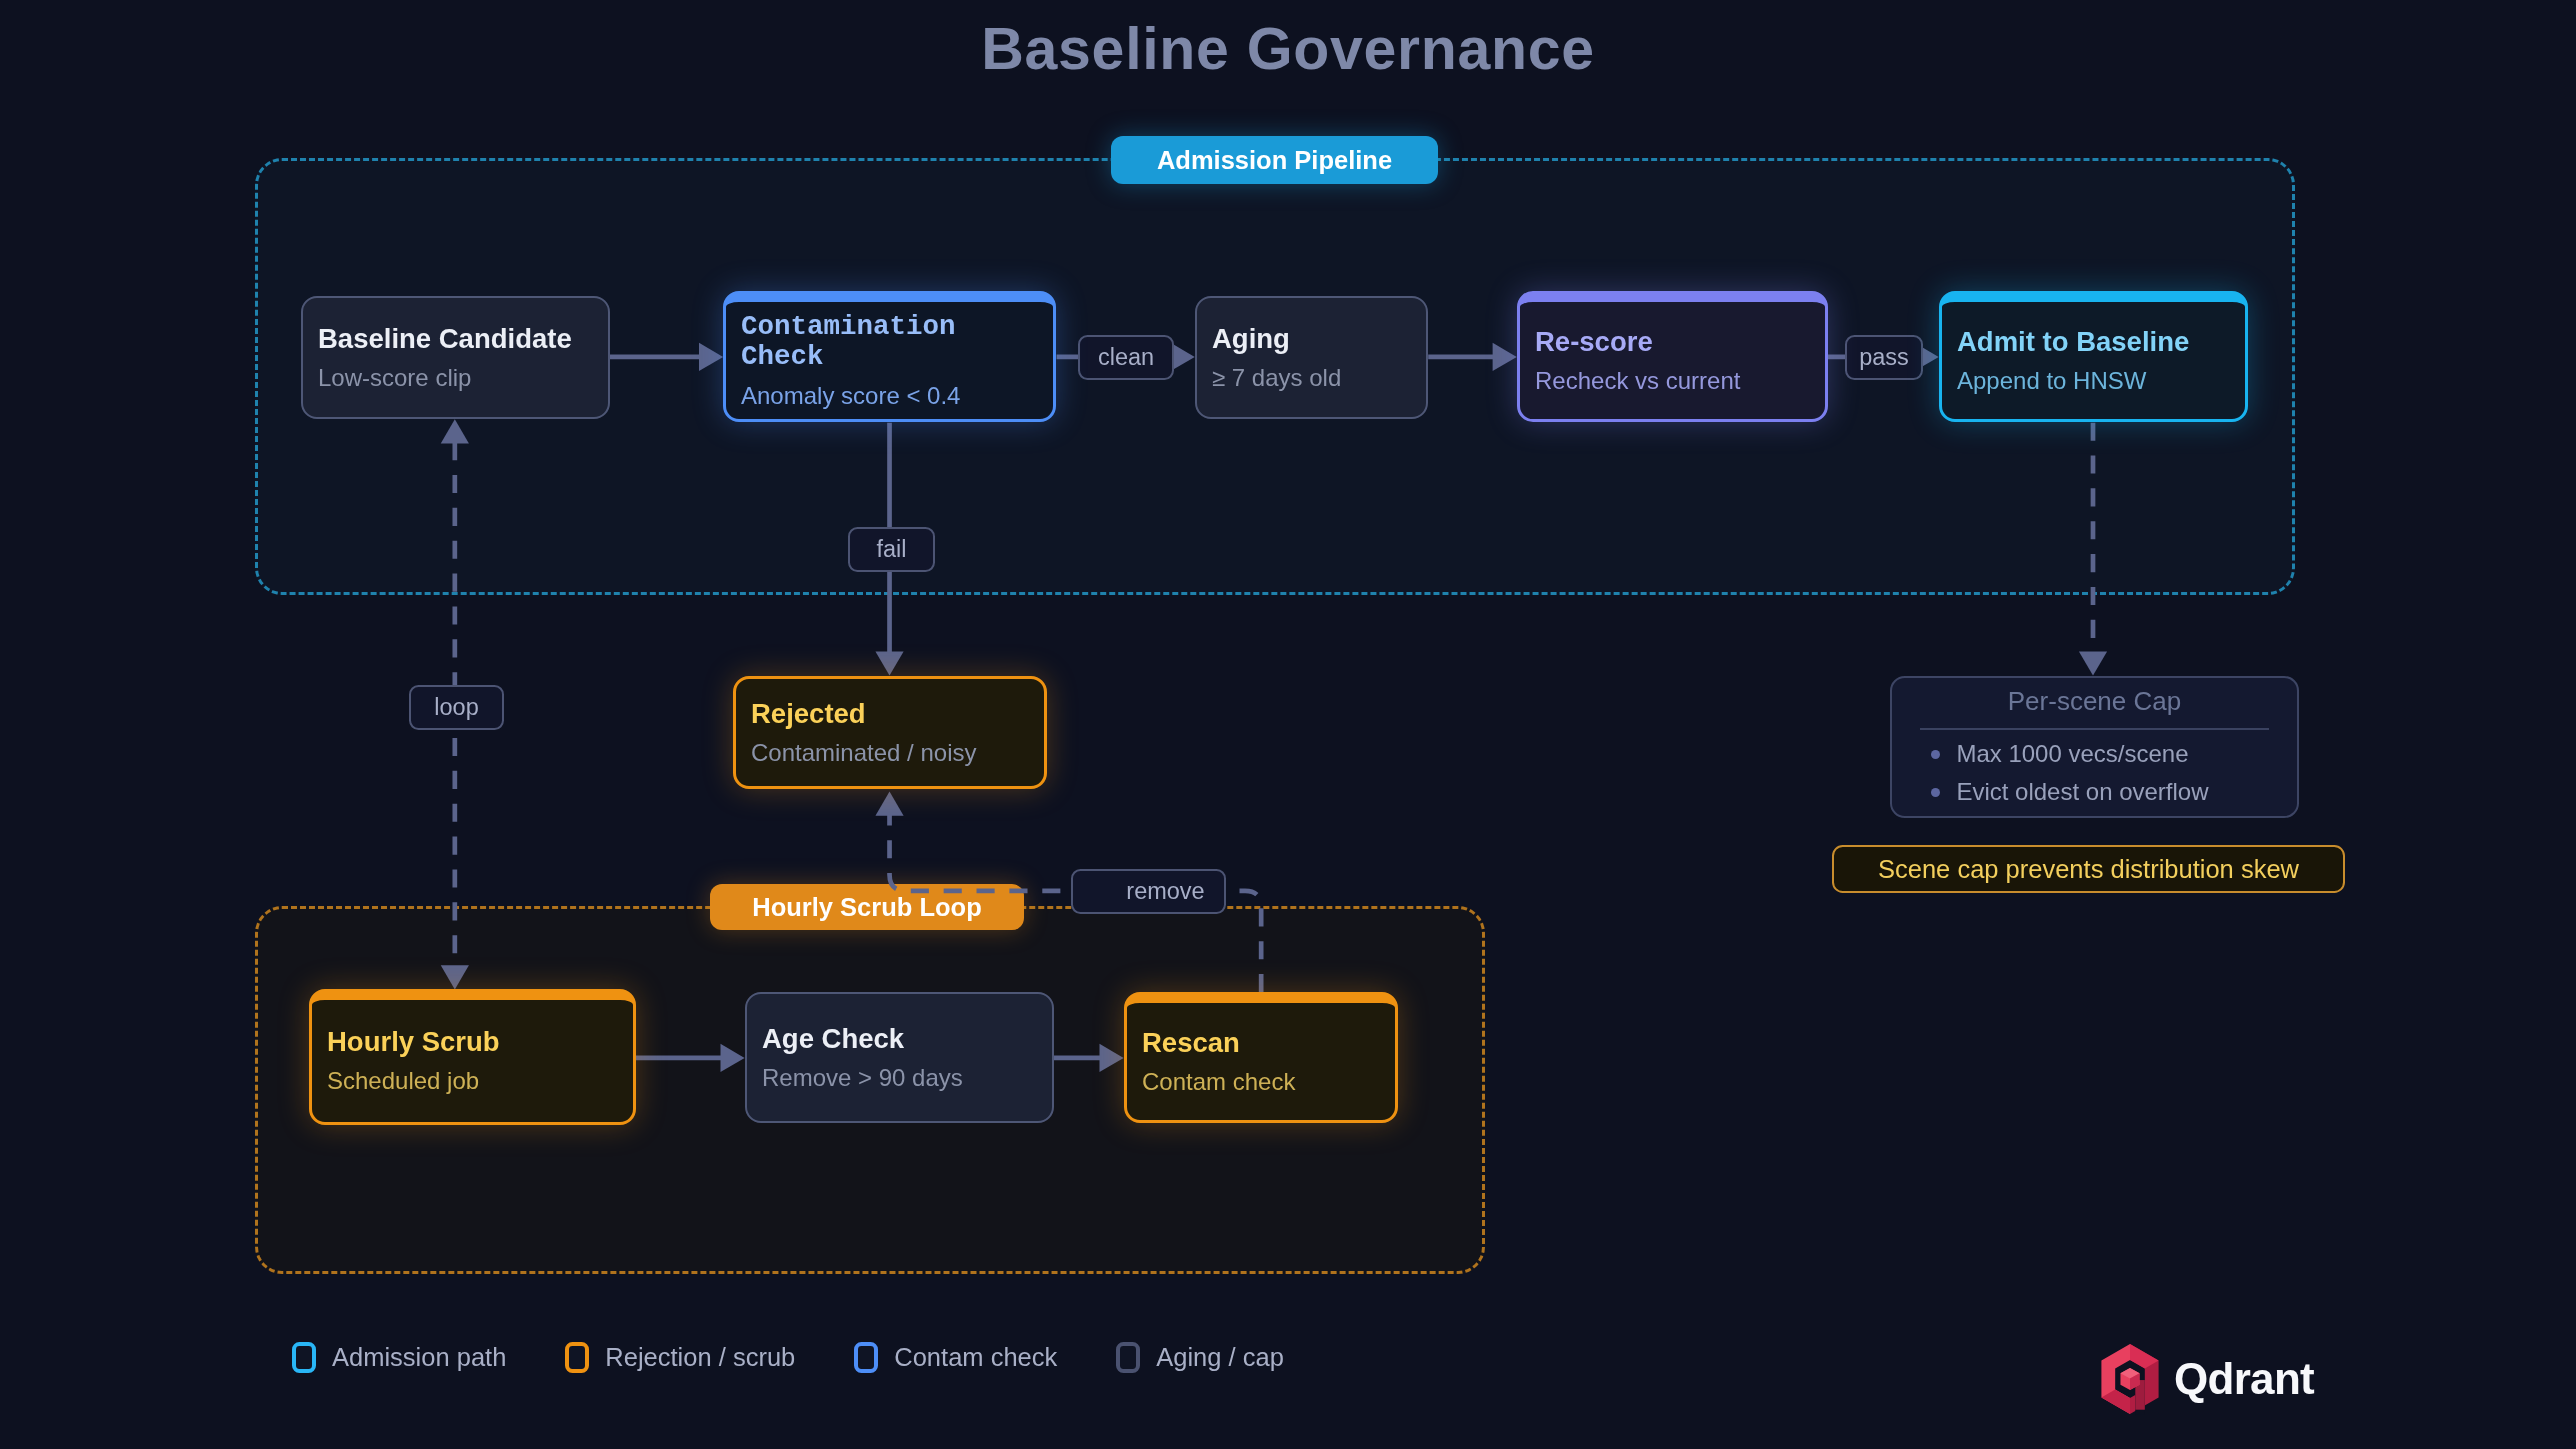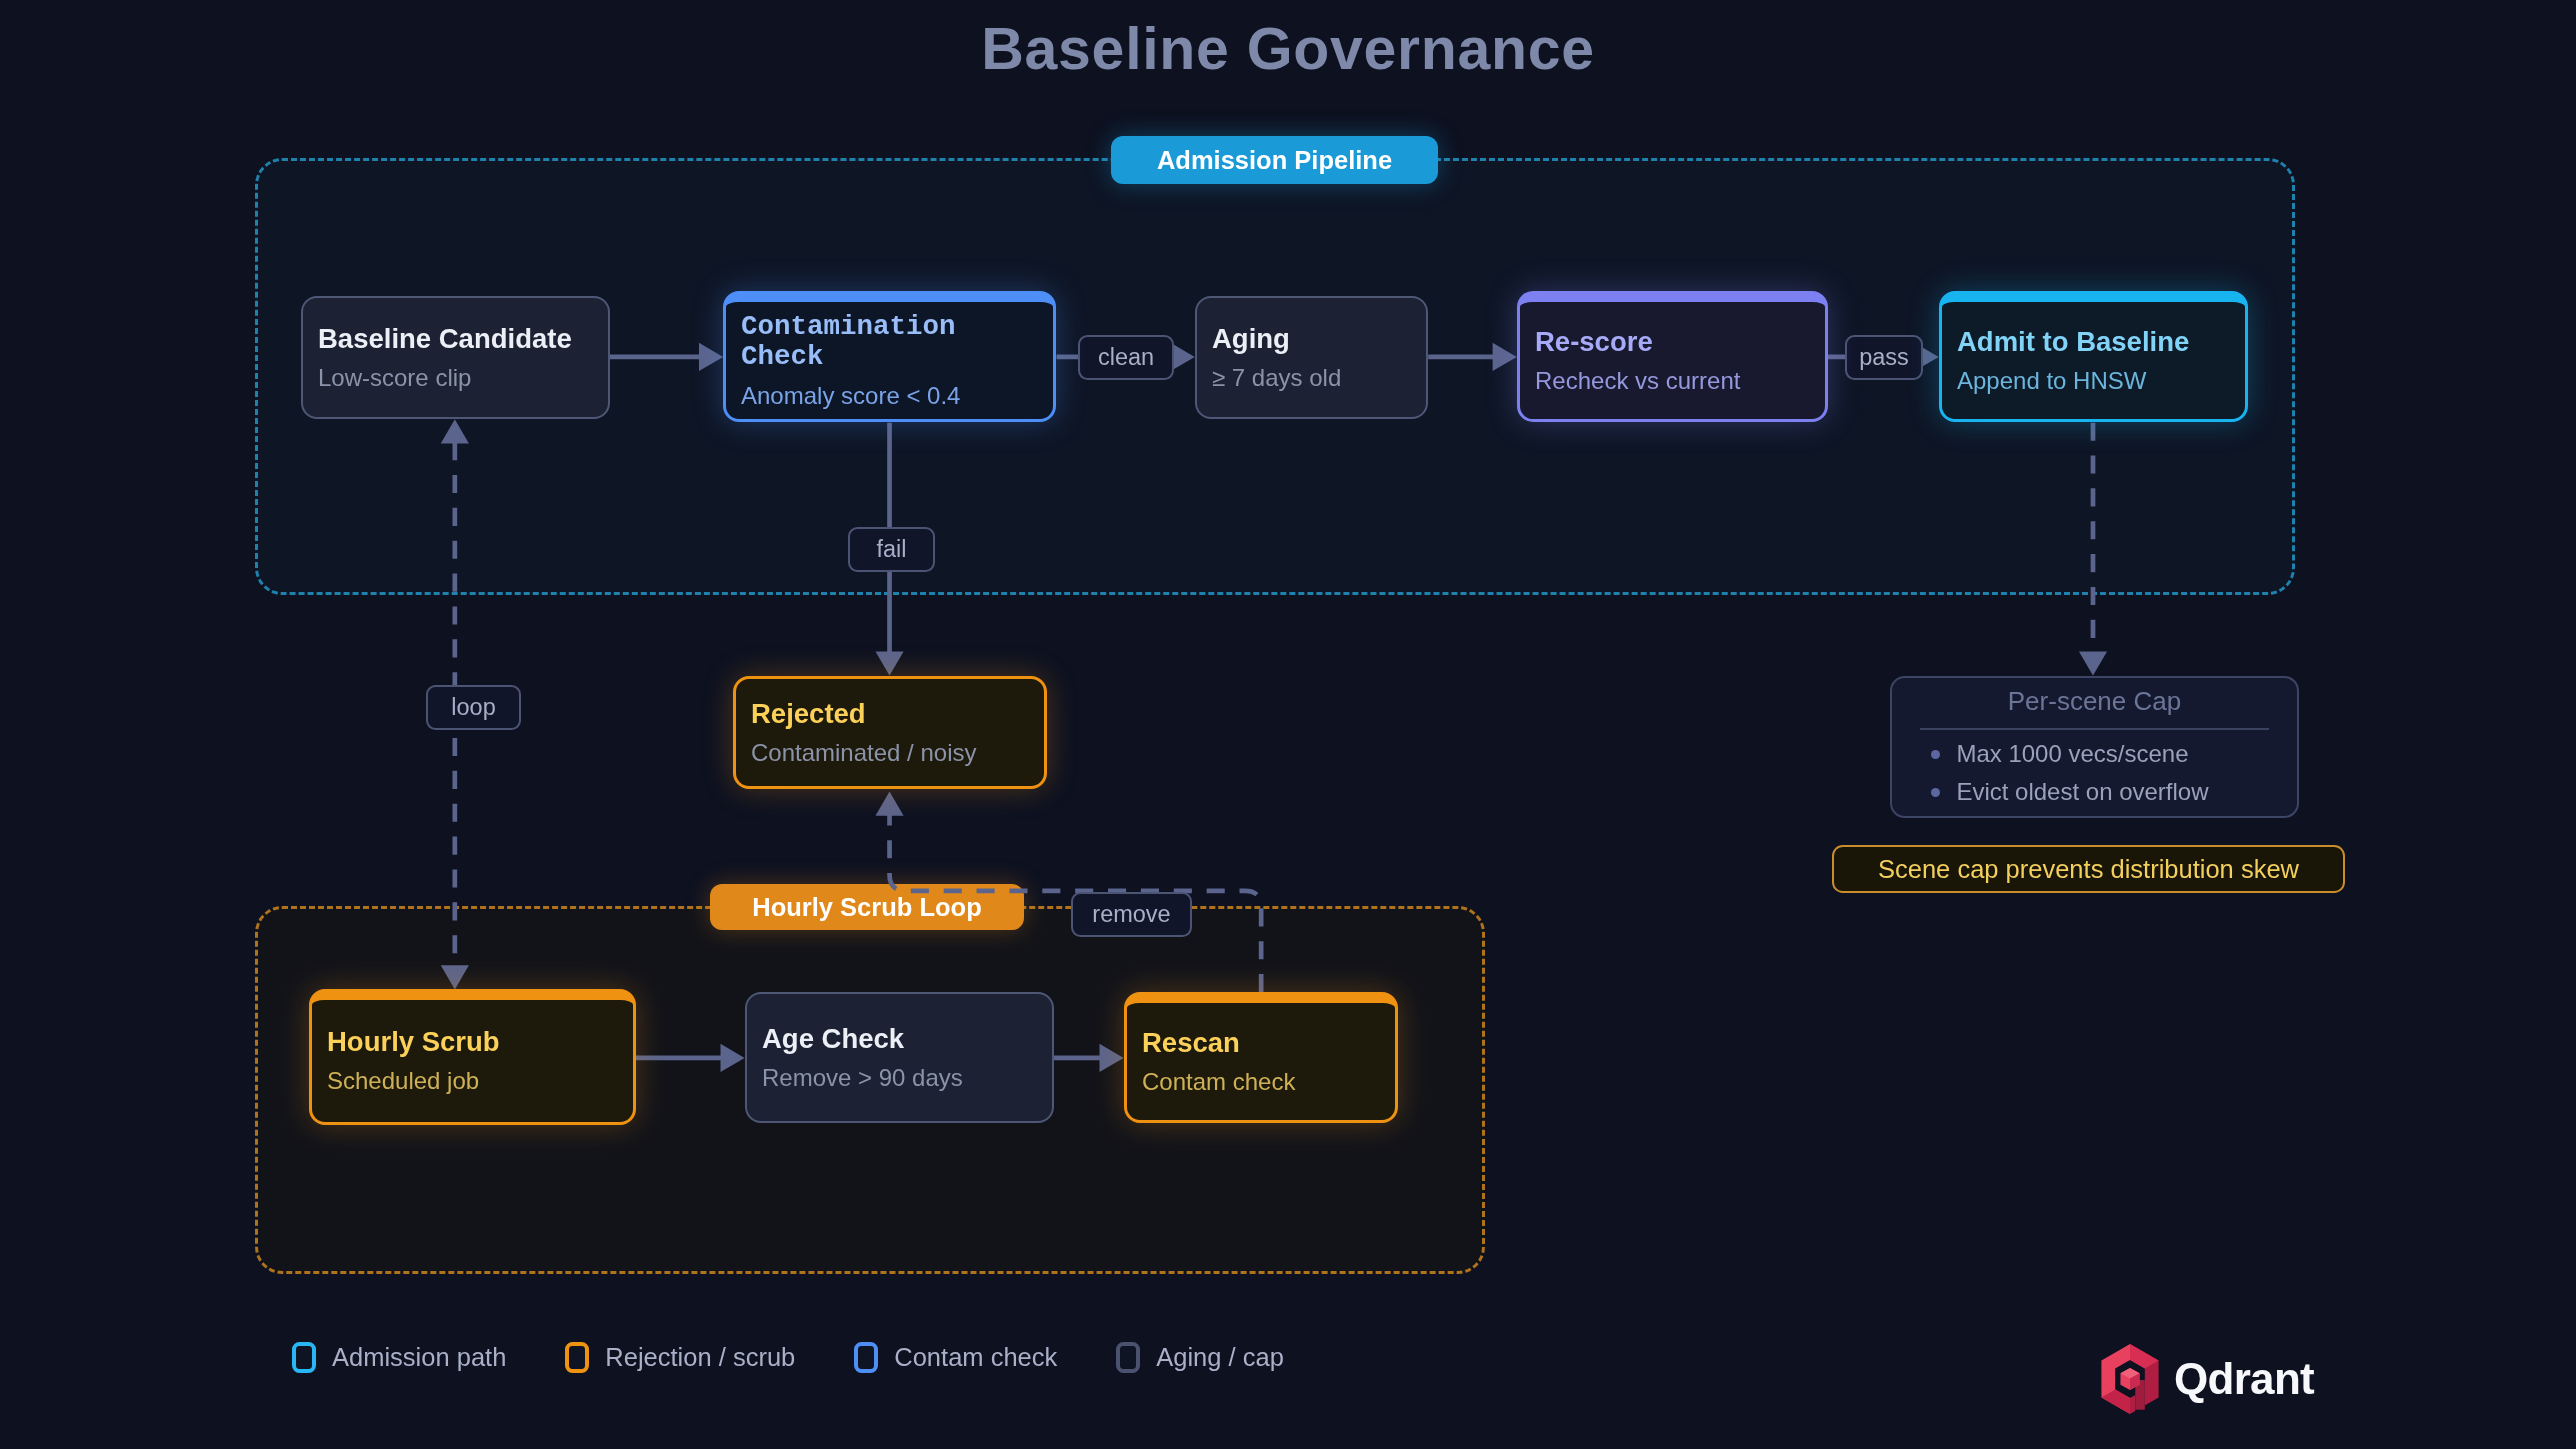--- a/index.html
+++ b/index.html
@@ -92,22 +92,22 @@
   #node-re-score{left:1517px;top:291px;width:311px;height:131px;}
   #node-admit{left:1939px;top:291px;width:309px;height:131px;}
   #node-rejected{left:733px;top:676px;width:314px;height:113px;}
   #node-hourly-scrub{left:309px;top:989px;width:327px;height:136px;}
   #node-age-check{left:745px;top:992px;width:309px;height:131px;}
   #node-rescan{left:1124px;top:992px;width:274px;height:131px;}
   
   #label-clean{left:1078px;top:335px;width:92px;height:41px;}
   #label-pass{left:1845px;top:335px;width:74px;height:41px;}
   #label-fail{left:848px;top:527px;width:83px;height:41px;}
-  #label-loop{left:409px;top:685px;width:91px;height:41px;margin-left:17px;}
-  #label-remove{left:1071px;top:892px;width:117px;height:41px;}
+  #label-loop{left:409px;top:685px;width:91px;height:41px;}
+  #label-remove{left:1071px;top:869px;width:117px;height:41px;padding-left:34px;}
   
   #cap-box{
     left:1890px;top:676px;width:409px;height:142px;box-sizing:border-box;
     background:#141930;border:2.7px solid #3d4564;border-radius:14.8px;z-index:7;
   }
   #cap-title{margin-top:8px;text-align:center;font-size:26px;color:#6b7697;}
   #cap-divider{width:86%;height:0;border-top:2px solid #3a4260;margin:10.7px auto 0;}
   #cap-list{margin-top:10.7px;padding-left:39px;display:flex;flex-direction:column;gap:10px;}
   .cap-row{display:flex;align-items:center;gap:16px;}
   .cap-dot{width:9.4px;height:9.4px;border-radius:50%;background:#5c66a0;flex:0 0 auto;}

